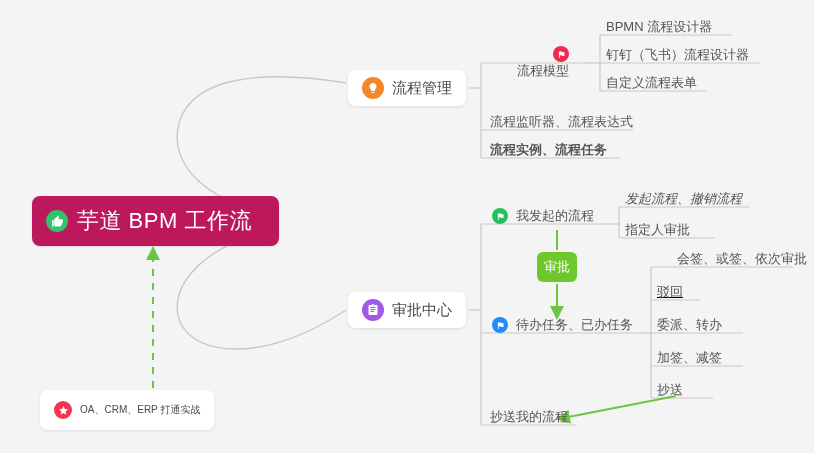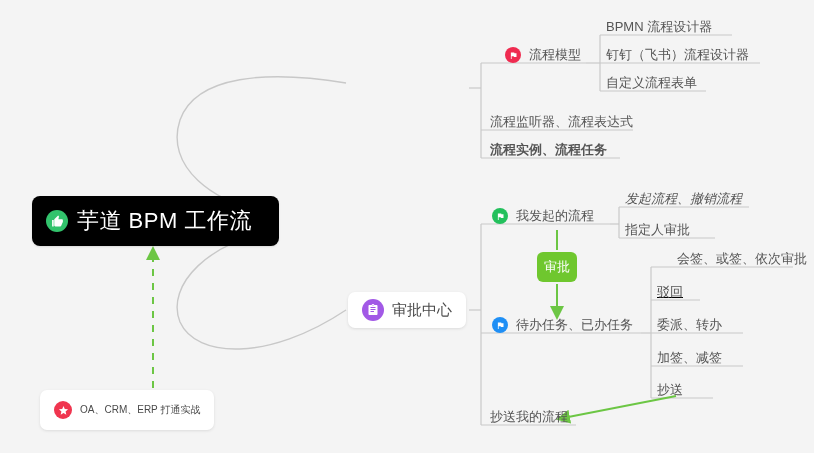--- a/index.html
+++ b/index.html
@@ -27,21 +27,21 @@
     pointer-events: none;
   }
 
   
   .root-node {
     position: absolute;
     left: 32px;
     top: 196px;
     width: 247px;
     height: 50px;
-    background: #000000;
+    background: #be185d;
     border-radius: 8px;
     display: flex;
     align-items: center;
     padding-left: 14px;
     box-sizing: border-box;
     box-shadow: 0 1px 2px rgba(0,0,0,0.10);
   }
   .root-label {
     color: #ffffff;
     font-size: 22px;
@@ -174,22 +174,30 @@
 
   <div class="root-node">
     <span class="icon icon-22 ico-green">
       <svg width="13" height="13" viewBox="0 0 24 24" fill="#ffffff">
         <path d="M2 21h3V9H2v12zm20-11c0-1.1-.9-2-2-2h-6.3l.95-4.57.03-.32c0-.41-.17-.79-.44-1.06L13.17 1 6.58 7.59C6.22 7.95 6 8.45 6 9v10c0 1.1.9 2 2 2h9c.83 0 1.54-.5 1.84-1.22l3.02-7.05c.09-.23.14-.47.14-.73v-2z"></path>
       </svg>
     </span>
     <span class="root-label">芋道 BPM 工作流</span>
   </div>
 
-
-  <div class="leaf-node" style="left:505px; top:46px; width:94px; height:17px;">
+  <div class="card-node" style="left:348px; top:70px; height:36px;">
+    <span class="icon icon-22 ico-orange">
+      <svg width="12" height="12" viewBox="0 0 24 24" fill="#ffffff">
+        <path d="M9 21c0 .55.45 1 1 1h4c.55 0 1-.45 1-1v-1H9v1zm3-19C8.14 2 5 5.14 5 9c0 2.38 1.19 4.47 3 5.74V17c0 .55.45 1 1 1h6c.55 0 1-.45 1-1v-2.26c1.81-1.27 3-3.36 3-5.74 0-3.86-3.14-7-7-7z"></path>
+      </svg>
+    </span>
+    <span class="card-label">流程管理</span>
+  </div>
+
+  <div class="leaf-node" style="left:475px; top:46px; width:94px; height:17px;flex-direction:column;">
     <span class="icon icon-16 ico-redflag">
       <svg width="9" height="9" viewBox="0 0 24 24" fill="#ffffff">
         <path d="M14.4 6L14 4H5v17h2v-7h5.6l.4 2h7V6z"></path>
       </svg>
     </span>
     <span class="leaf-label with-icon">流程模型</span>
   </div>
 
   <div class="leaf-node" style="left:606px; top:18px;">
     <span class="leaf-label">BPMN 流程设计器</span>

